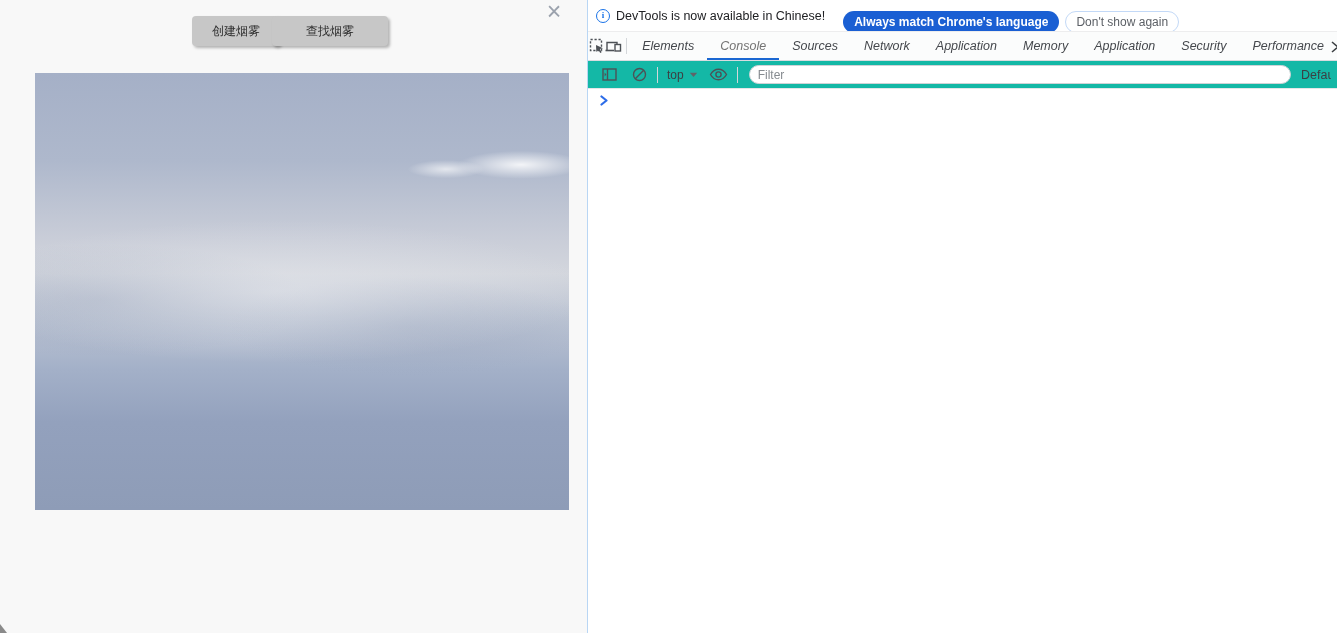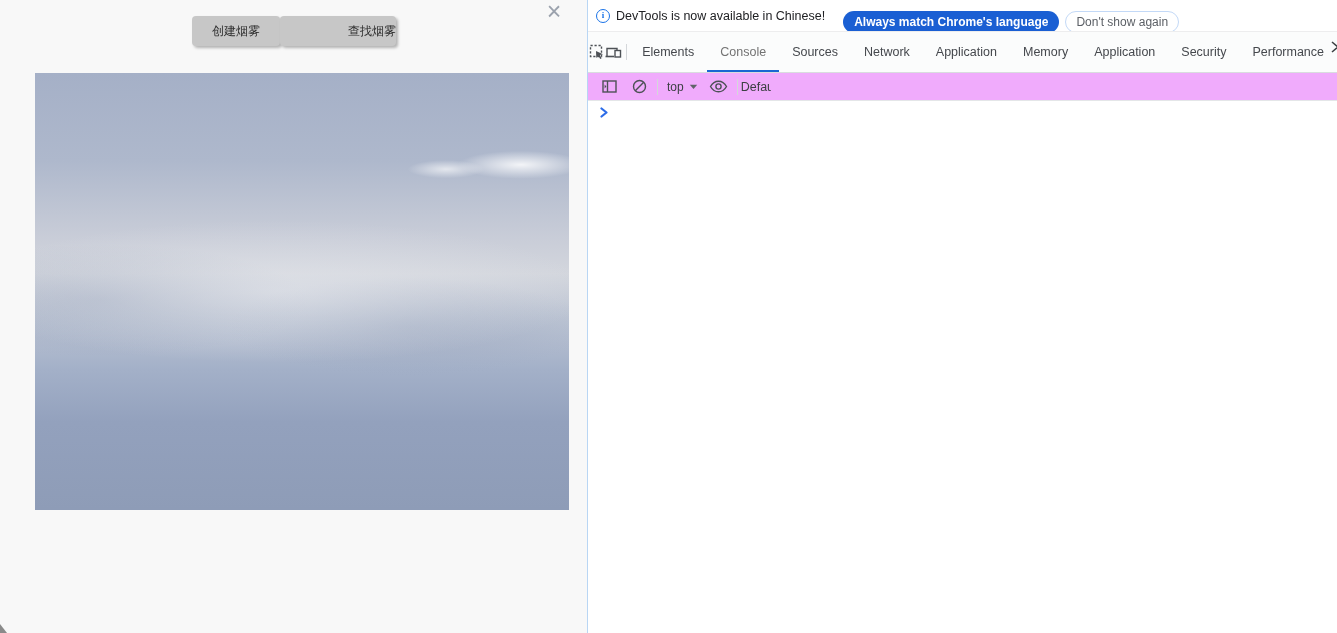--- a/index.html
+++ b/index.html
@@ -8,21 +8,21 @@
   .screen { position:relative; width:1337px; height:633px; background:#fff; overflow:hidden; }
 
   
   .page-panel { position:absolute; left:0; top:0; width:587px; height:633px; background:#f8f8f8; }
   .cn-btn {
     position:absolute; top:16px; height:30px; border:none; border-radius:4px;
     background:#c7c7c7; color:#2e2e2e; font-size:12px; font-family:inherit;
     box-shadow:2px 2px 3px rgba(0,0,0,0.28); cursor:pointer;
   }
   .cn-btn.b1 { left:192px; width:88px; }
-  .cn-btn.b2 { left:280px; width:116px;text-align:right; }
+  .cn-btn.b2 { left:272px; width:116px; }
   .close-x {
     position:absolute; left:541px; top:-3px; width:26px; height:28px;
     color:#9ba2ad; font-size:25px; font-weight:300; line-height:28px; text-align:center; cursor:pointer;
   }
   .scene {
     position:absolute; left:35px; top:73px; width:534px; height:437px;
     background:
       radial-gradient(90px 20px at 91% 21%, rgba(255,255,255,0.85), rgba(255,255,255,0) 70%),
       radial-gradient(55px 13px at 77% 22%, rgba(255,255,255,0.65), rgba(255,255,255,0) 70%),
       radial-gradient(420px 95px at 45% 50%, rgba(230,232,237,0.55), rgba(230,232,237,0) 75%),
@@ -44,31 +44,31 @@
     background:#fff; font-size:12.5px; color:#202124; flex:0 0 auto; }
   .info-icon { width:14px; height:14px; border:1.5px solid #1a73e8; border-radius:50%;
     color:#1a73e8; font-size:9px; font-weight:700; line-height:11px; text-align:center;
     font-family:"Liberation Serif","DejaVu Serif",serif; flex:0 0 auto; }
   .pill { border-radius:13px; font-size:12px; padding:4px 11px; white-space:nowrap;
     font-family:inherit; cursor:pointer;margin-top:12px; }
   .pill.primary { background:#1a5fd3; color:#fff; font-weight:700; border:none; }
   .pill.outline { background:#fff; color:#5c6066; border:1px solid #c3d9f7; padding:3px 10px; }
   .infobar-msg { white-space:nowrap; margin-right:12px; }
 
-  .tabbar { height:42px; display:flex; align-items:stretch; background:#fbfcfc;
-    border-top:1px solid #ededee; border-bottom:1px solid #d9dcdf; position:relative; flex:0 0 auto; }
+  .tabbar { height:30px; display:flex; align-items:stretch; background:#fbfcfc;
+    border-top:1px solid #ededee; border-bottom:1px solid #d9dcdf; position:relative; flex:0 0 auto;font-style:italic; }
   .icon-btn { width:30px; display:flex; align-items:center; justify-content:center; cursor:pointer; }
   .vsep { width:1px; height:16px; background:#d4d7da; align-self:center; margin:0 3px; }
   .tab { padding:0 13px; display:flex; align-items:center; font-size:12.5px; color:#45484d;
     cursor:pointer; white-space:nowrap; }
   .tab.active { color:#737373; box-shadow:inset 0 -2px 0 #1a67d2; }
   .more-tabs { position:absolute; right:-5px; top:8px; cursor:pointer; }
 
   .toolbar { height:28px; display:flex; align-items:center; padding:0 6px;
-    border-bottom:1px solid #e4e6e8; background:#f0abfc; flex:0 0 auto; }
+    border-bottom:1px solid #e4e6e8; background:#14b8a6; flex:0 0 auto; }
   .ctx { display:flex; align-items:center; gap:5px; padding:0 6px; cursor:pointer; }
   .ctx-label { font-size:12px; color:#3c4043; }
   .filter-input { flex:1 1 auto; height:19px; margin:0 10px 0 8px; border:1px solid #cfd3d7;
     border-radius:10px; padding:0 8px; font-size:12px; font-family:inherit; color:#333; background:#fff; outline:none; }
   .filter-input::placeholder { color:#868b90; }
   .levels { flex:0 0 auto; width:30px; overflow:hidden; white-space:nowrap;
     font-size:12.5px; color:#3c4043; cursor:pointer; }
 
   .console-area { flex:1 1 auto; background:#fff; }
   .prompt-row { padding:6px 0 0 11px; display:flex; align-items:center; cursor:text; }
@@ -149,20 +149,21 @@
           <path d="M0.8 0.8 L4.5 5 L8.2 0.8 Z" fill="#5f6368"></path>
         </svg>
       </div>
       <div class="icon-btn">
         <svg width="19" height="13" viewBox="0 0 19 13">
           <path d="M1.5 6.5 C4 2 8 1.2 9.5 1.2 C11 1.2 15 2 17.5 6.5 C15 11 11 11.8 9.5 11.8 C8 11.8 4 11 1.5 6.5 Z" fill="none" stroke="#4d5156" stroke-width="1.4"></path>
           <circle cx="9.5" cy="6.5" r="2.6" fill="none" stroke="#4d5156" stroke-width="1.4"></circle>
         </svg>
       </div>
       <div class="vsep"></div>
+      <input class="filter-input" type="text" value="" placeholder="Filter" style="">
       <div class="levels">Default levels</div>
     </div>
 
     <div class="console-area">
       <div class="prompt-row">
         <svg width="11" height="11" viewBox="0 0 11 11">
           <path d="M2.5 1.5 L7.5 5.5 L2.5 9.5" fill="none" stroke="#2c6ce8" stroke-width="2.2" stroke-linejoin="round" stroke-linecap="round"></path>
         </svg>
       </div>
     </div>

